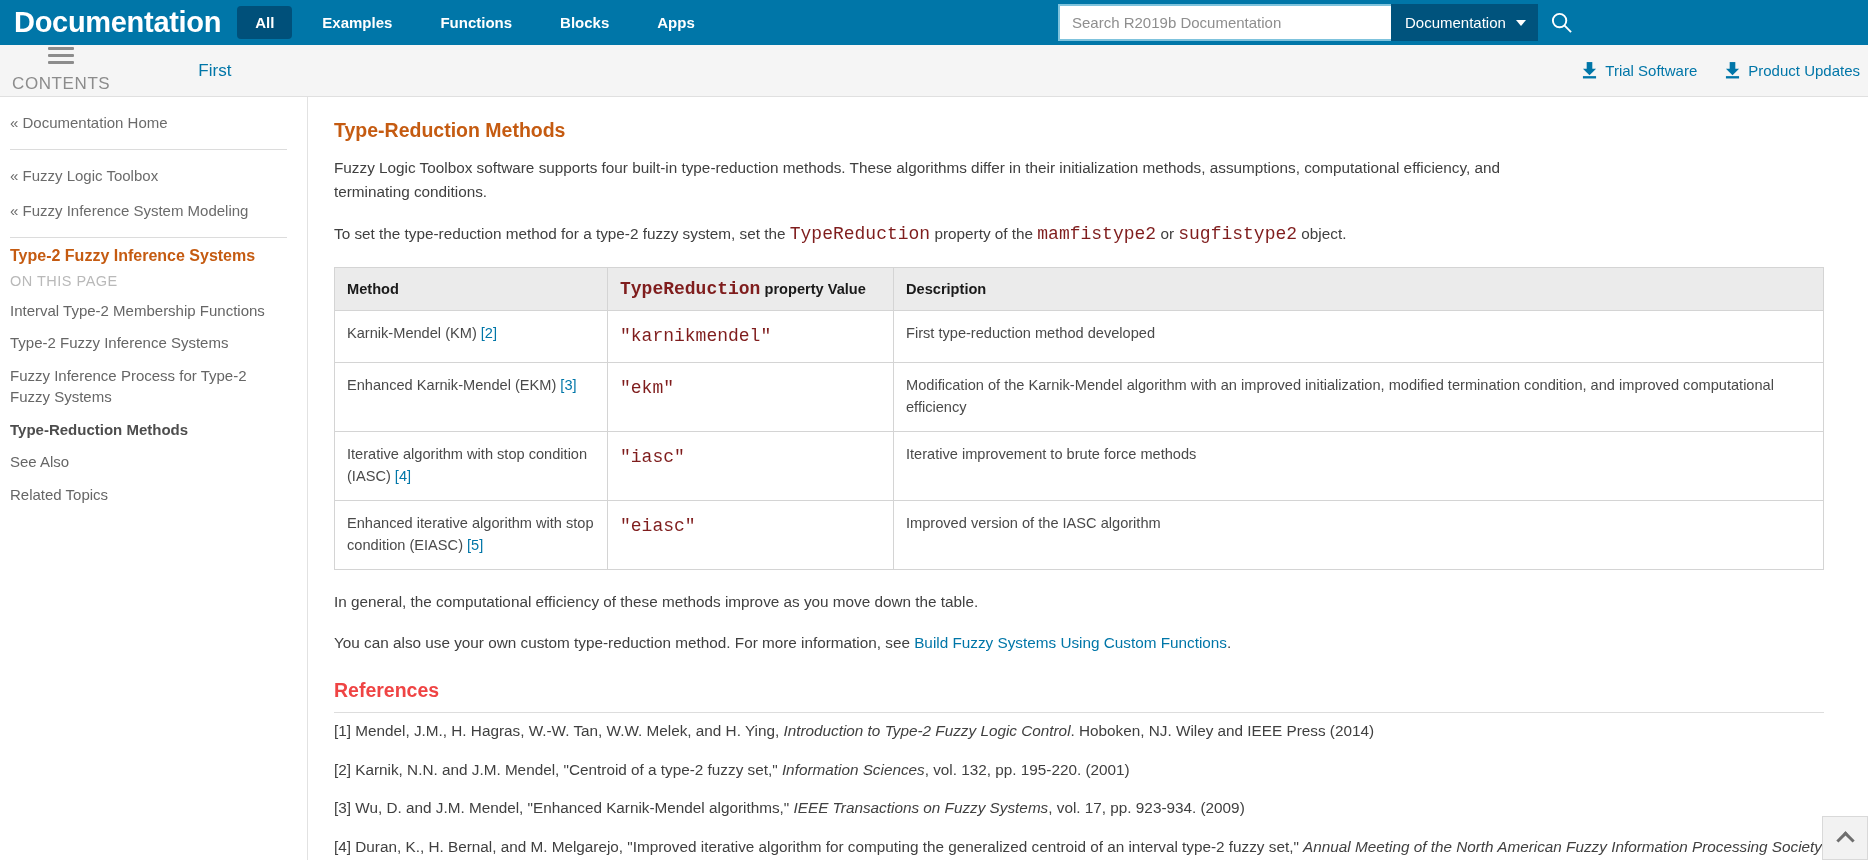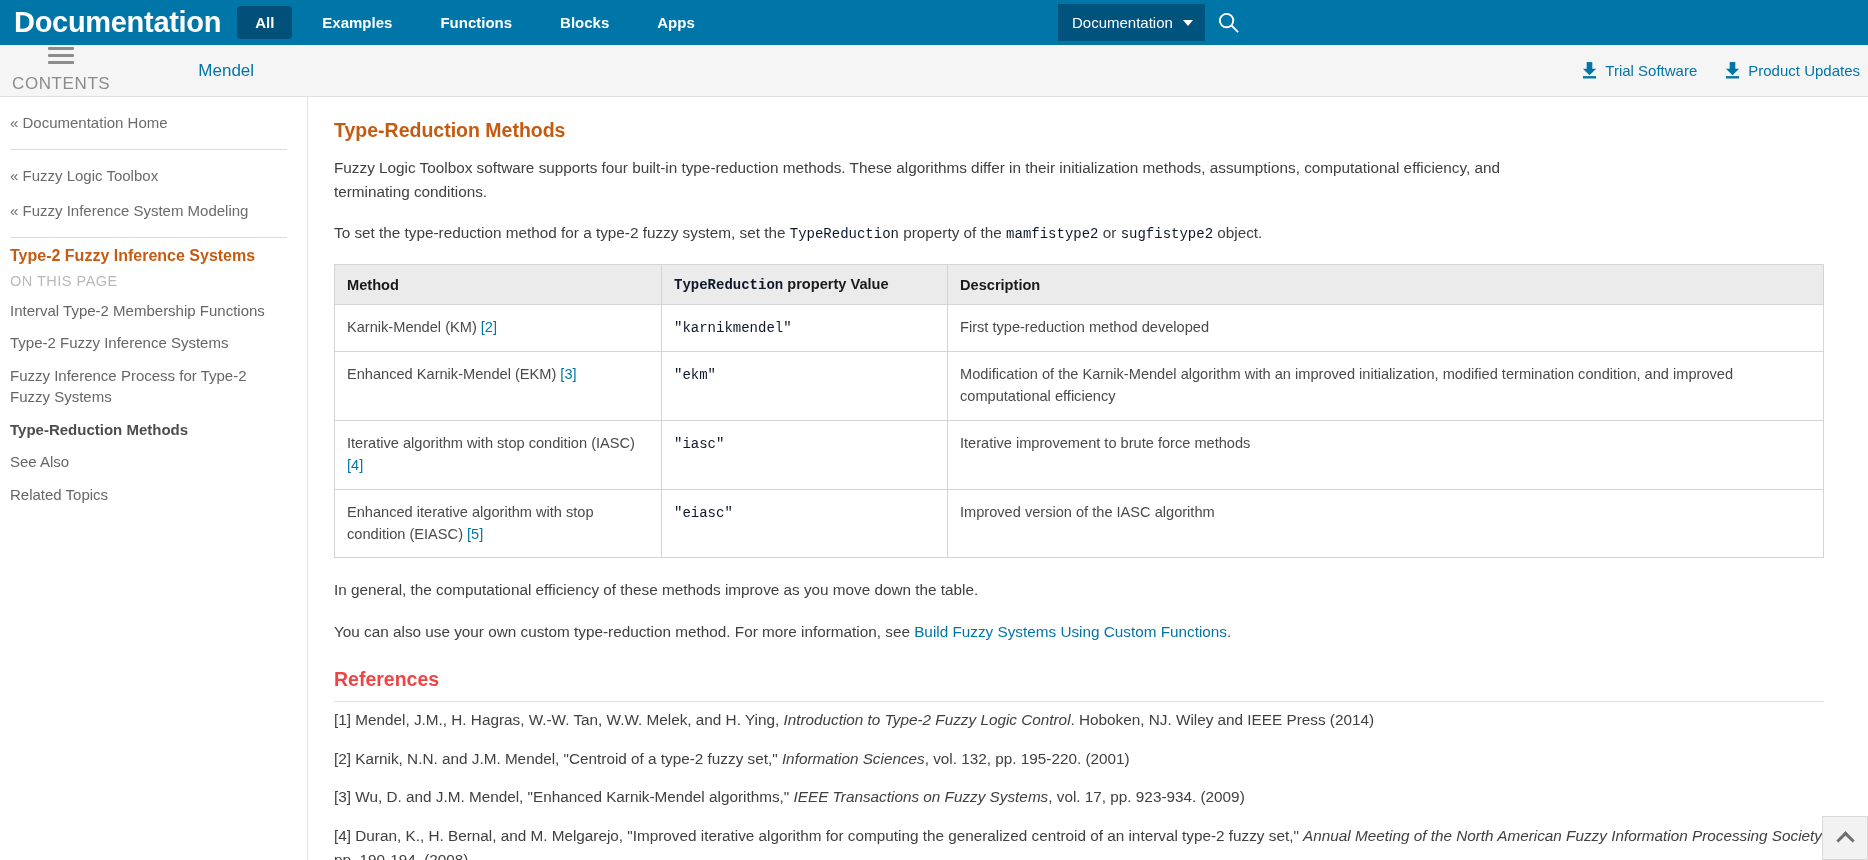--- a/index.html
+++ b/index.html
@@ -202,22 +202,22 @@
   }
   p.doc-p {
     font-size: 15.3px;
     color: #404040;
     line-height: 1.55;
     margin: 0 0 18px 0;
     max-width: 1228px;
   }
   code.mono {
     font-family: "Liberation Mono", monospace;
-    font-size: 14px;
-    color: #0f172a;
+    font-size: 18px;
+    color: #7f1d1d;
   }
   a.doclink { color: #0076a8; text-decoration: none; cursor: pointer; }
 
   
   table.doctable {
     border-collapse: collapse;
     width: 1490px;
     margin: 4px 0 20px 0;
     table-layout: fixed;
   }
@@ -231,21 +231,21 @@
     padding: 11px 12px;
   }
   table.doctable td {
     border: 1px solid #d4d4d4;
     font-size: 14.6px;
     color: #4a4a4a;
     padding: 12px 12px;
     vertical-align: top;
     line-height: 1.5;
   }
-  .col-method { width: 327px; }
+  .col-method { width: 273px; }
   .col-value  { width: 286px; }
   .col-desc   { width: auto; }
   .refnum { color: #0076a8; cursor: pointer; }
 
   h2.doc-h2 {
     font-size: 19.5px;
     color: #ef4444;
     font-weight: bold;
     margin: 24px 0 6px 0;
     padding-bottom: 10px;
@@ -287,20 +287,23 @@
   <div class="brand">Documentation</div>
   <div class="navtabs">
     <div class="navtab active">All</div>
     <div class="navtab">Examples</div>
     <div class="navtab">Functions</div>
     <div class="navtab">Blocks</div>
     <div class="navtab">Apps</div>
   </div>
 
   <div class="search-wrap">
+    <div class="search-box">
+      <input type="text" placeholder="Search R2019b Documentation" style="">
+    </div>
     <div class="search-scope">
       <span>Documentation</span>
       <span class="caret-down"></span>
     </div>
     <div class="search-btn">
       <svg width="23" height="23" viewBox="0 0 24 24">
         <circle cx="10" cy="10" r="7" stroke="#ffffff" stroke-width="2" fill="none"></circle>
         <line x1="15" y1="15" x2="22" y2="22" stroke="#ffffff" stroke-width="2"></line>
       </svg>
     </div>
@@ -309,21 +312,21 @@
 
 <div class="subbar">
   <div class="contents-toggle">
     <div class="hamburger">
       <span></span>
         <span></span>
         <span></span>
     </div>
     <div class="contents-label">CONTENTS</div>
   </div>
-  <div class="close-link">Mendel</div>
+  <div class="close-link">First</div>
 
   <div class="subbar-right">
     <div class="dl-item">
       <svg class="dl-icon" width="15" height="17" viewBox="0 0 16 18">
         <rect x="5" y="0" width="6" height="8" fill="#0076a8"></rect>
         <polygon points="1,7 15,7 8,14" fill="#0076a8"></polygon>
         <rect x="1" y="15" width="14" height="2.5" fill="#0076a8"></rect>
       </svg>
       <span>Trial Software</span>
     </div>

